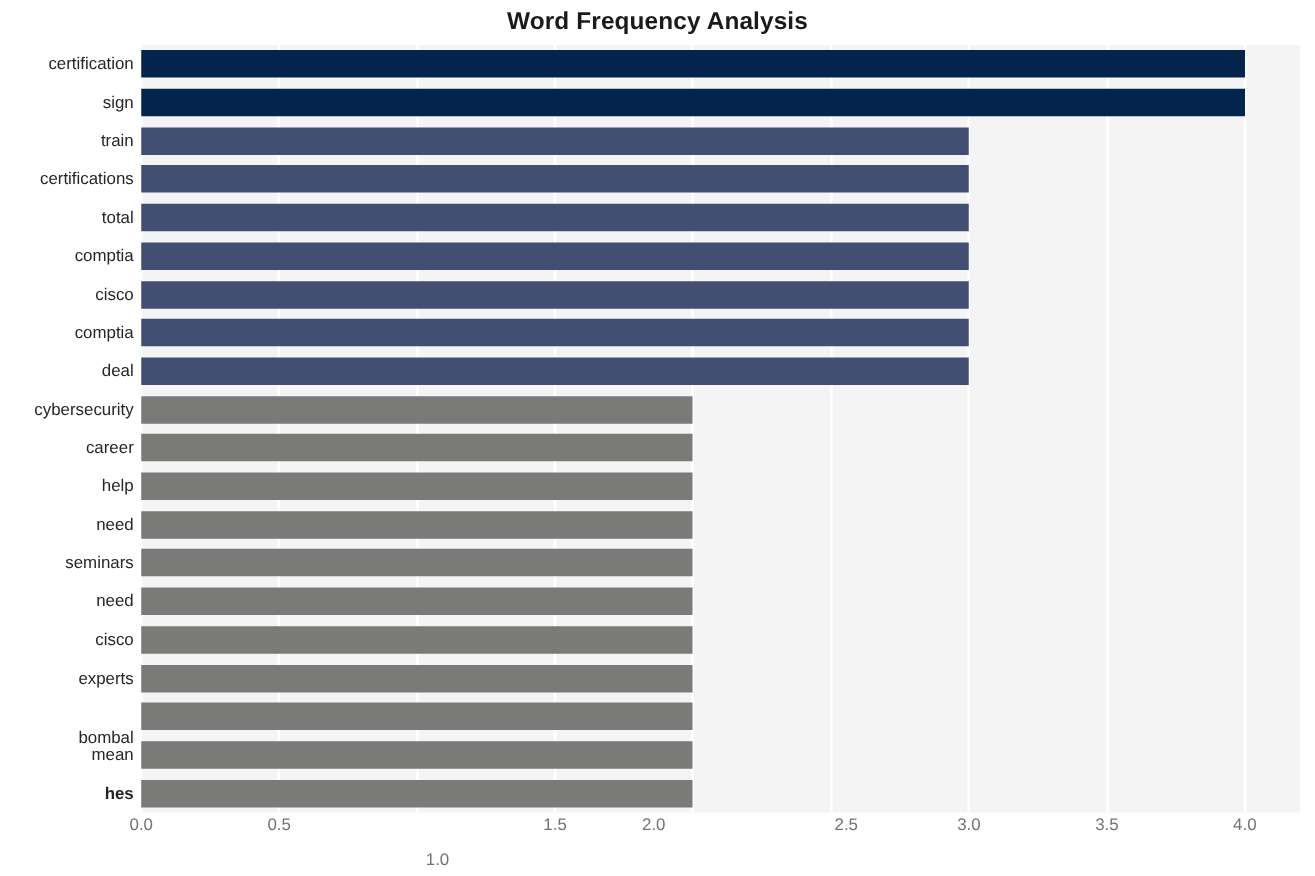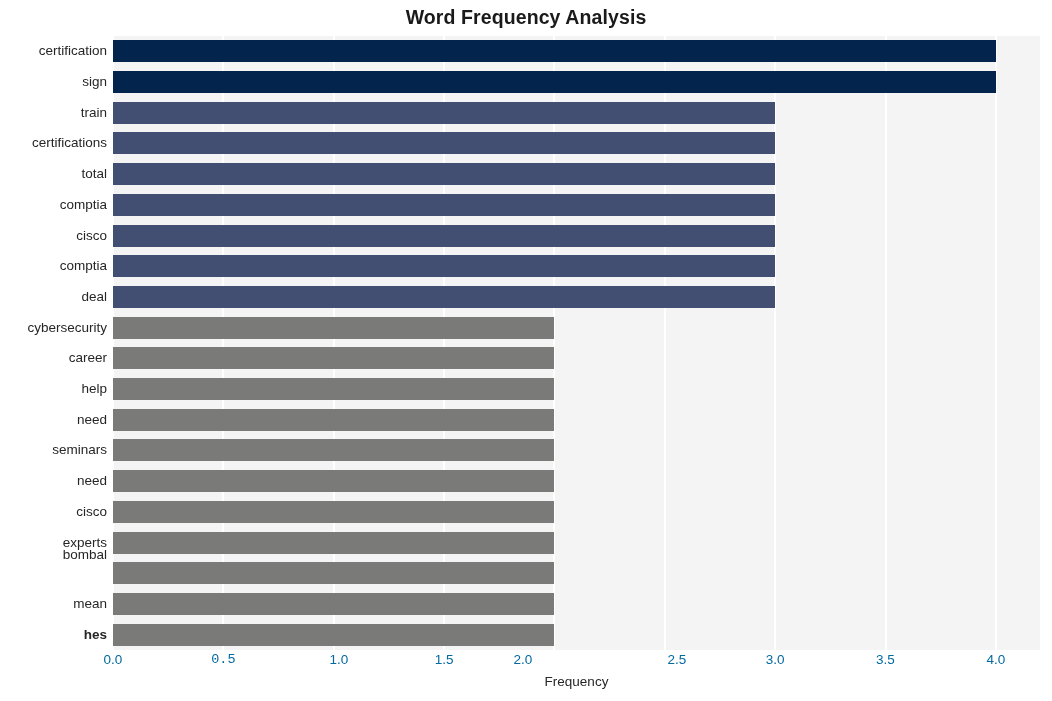--- a/index.html
+++ b/index.html
@@ -92,21 +92,21 @@
     left: 0;
     top: 652px;
     width: 1052px;
     height: 22px;
   }
   .x-label {
     position: absolute;
     top: 0;
     transform: translateX(-50%);
     font-size: 13.5px;
-    color: #0369a1;
+    color: #737373;
     white-space: nowrap;
   }
 
   
   #x-axis-title {
     position: absolute;
     left: 113px;
     top: 674px;
     width: 927px;
     text-align: center;
@@ -168,32 +168,31 @@
       <div class="y-label" style="top: 223.25px;">comptia</div>
       <div class="y-label" style="top: 253.95px;">deal</div>
       <div class="y-label" style="top: 284.65px;">cybersecurity</div>
       <div class="y-label" style="top: 315.35px;">career</div>
       <div class="y-label" style="top: 346.05px;">help</div>
       <div class="y-label" style="top: 376.75px;">need</div>
       <div class="y-label" style="top: 407.45px;">seminars</div>
       <div class="y-label" style="top: 438.15px;">need</div>
       <div class="y-label" style="top: 468.85px;">cisco</div>
       <div class="y-label" style="top: 499.55px;">experts</div>
-      <div class="y-label" style="top: 512px;">bombal</div>
+      <div class="y-label" style="top: 547px;">bombal</div>
       <div class="y-label" style="top: 560.95px;">mean</div>
       <div class="y-label" style="top: 591.65px; font-weight: bold;">hes</div>
     </div>
 
   <div id="x-labels">
       <div class="x-label" style="left: 113px;">0.0</div>
-      <div class="x-label" style="left: 223.357px; font-family: Liberation Mono, monospace;">0.5</div>
-      <div class="x-label" style="left: 339px;">1.0</div>
+      <div class="x-label" style="left: 223.357px;">0.5</div>
+      <div class="x-label" style="left: 350px; margin-top: 28px;">1.0</div>
       <div class="x-label" style="left: 444.071px;">1.5</div>
       <div class="x-label" style="left: 523px;">2.0</div>
       <div class="x-label" style="left: 630px; margin-left: 47px;">2.5</div>
       <div class="x-label" style="left: 775.143px;">3.0</div>
       <div class="x-label" style="left: 885.5px;">3.5</div>
       <div class="x-label" style="left: 995.857px;">4.0</div>
     </div>
 
-  <div id="x-axis-title">Frequency</div>
 
 </div>
 
 </body></html>

